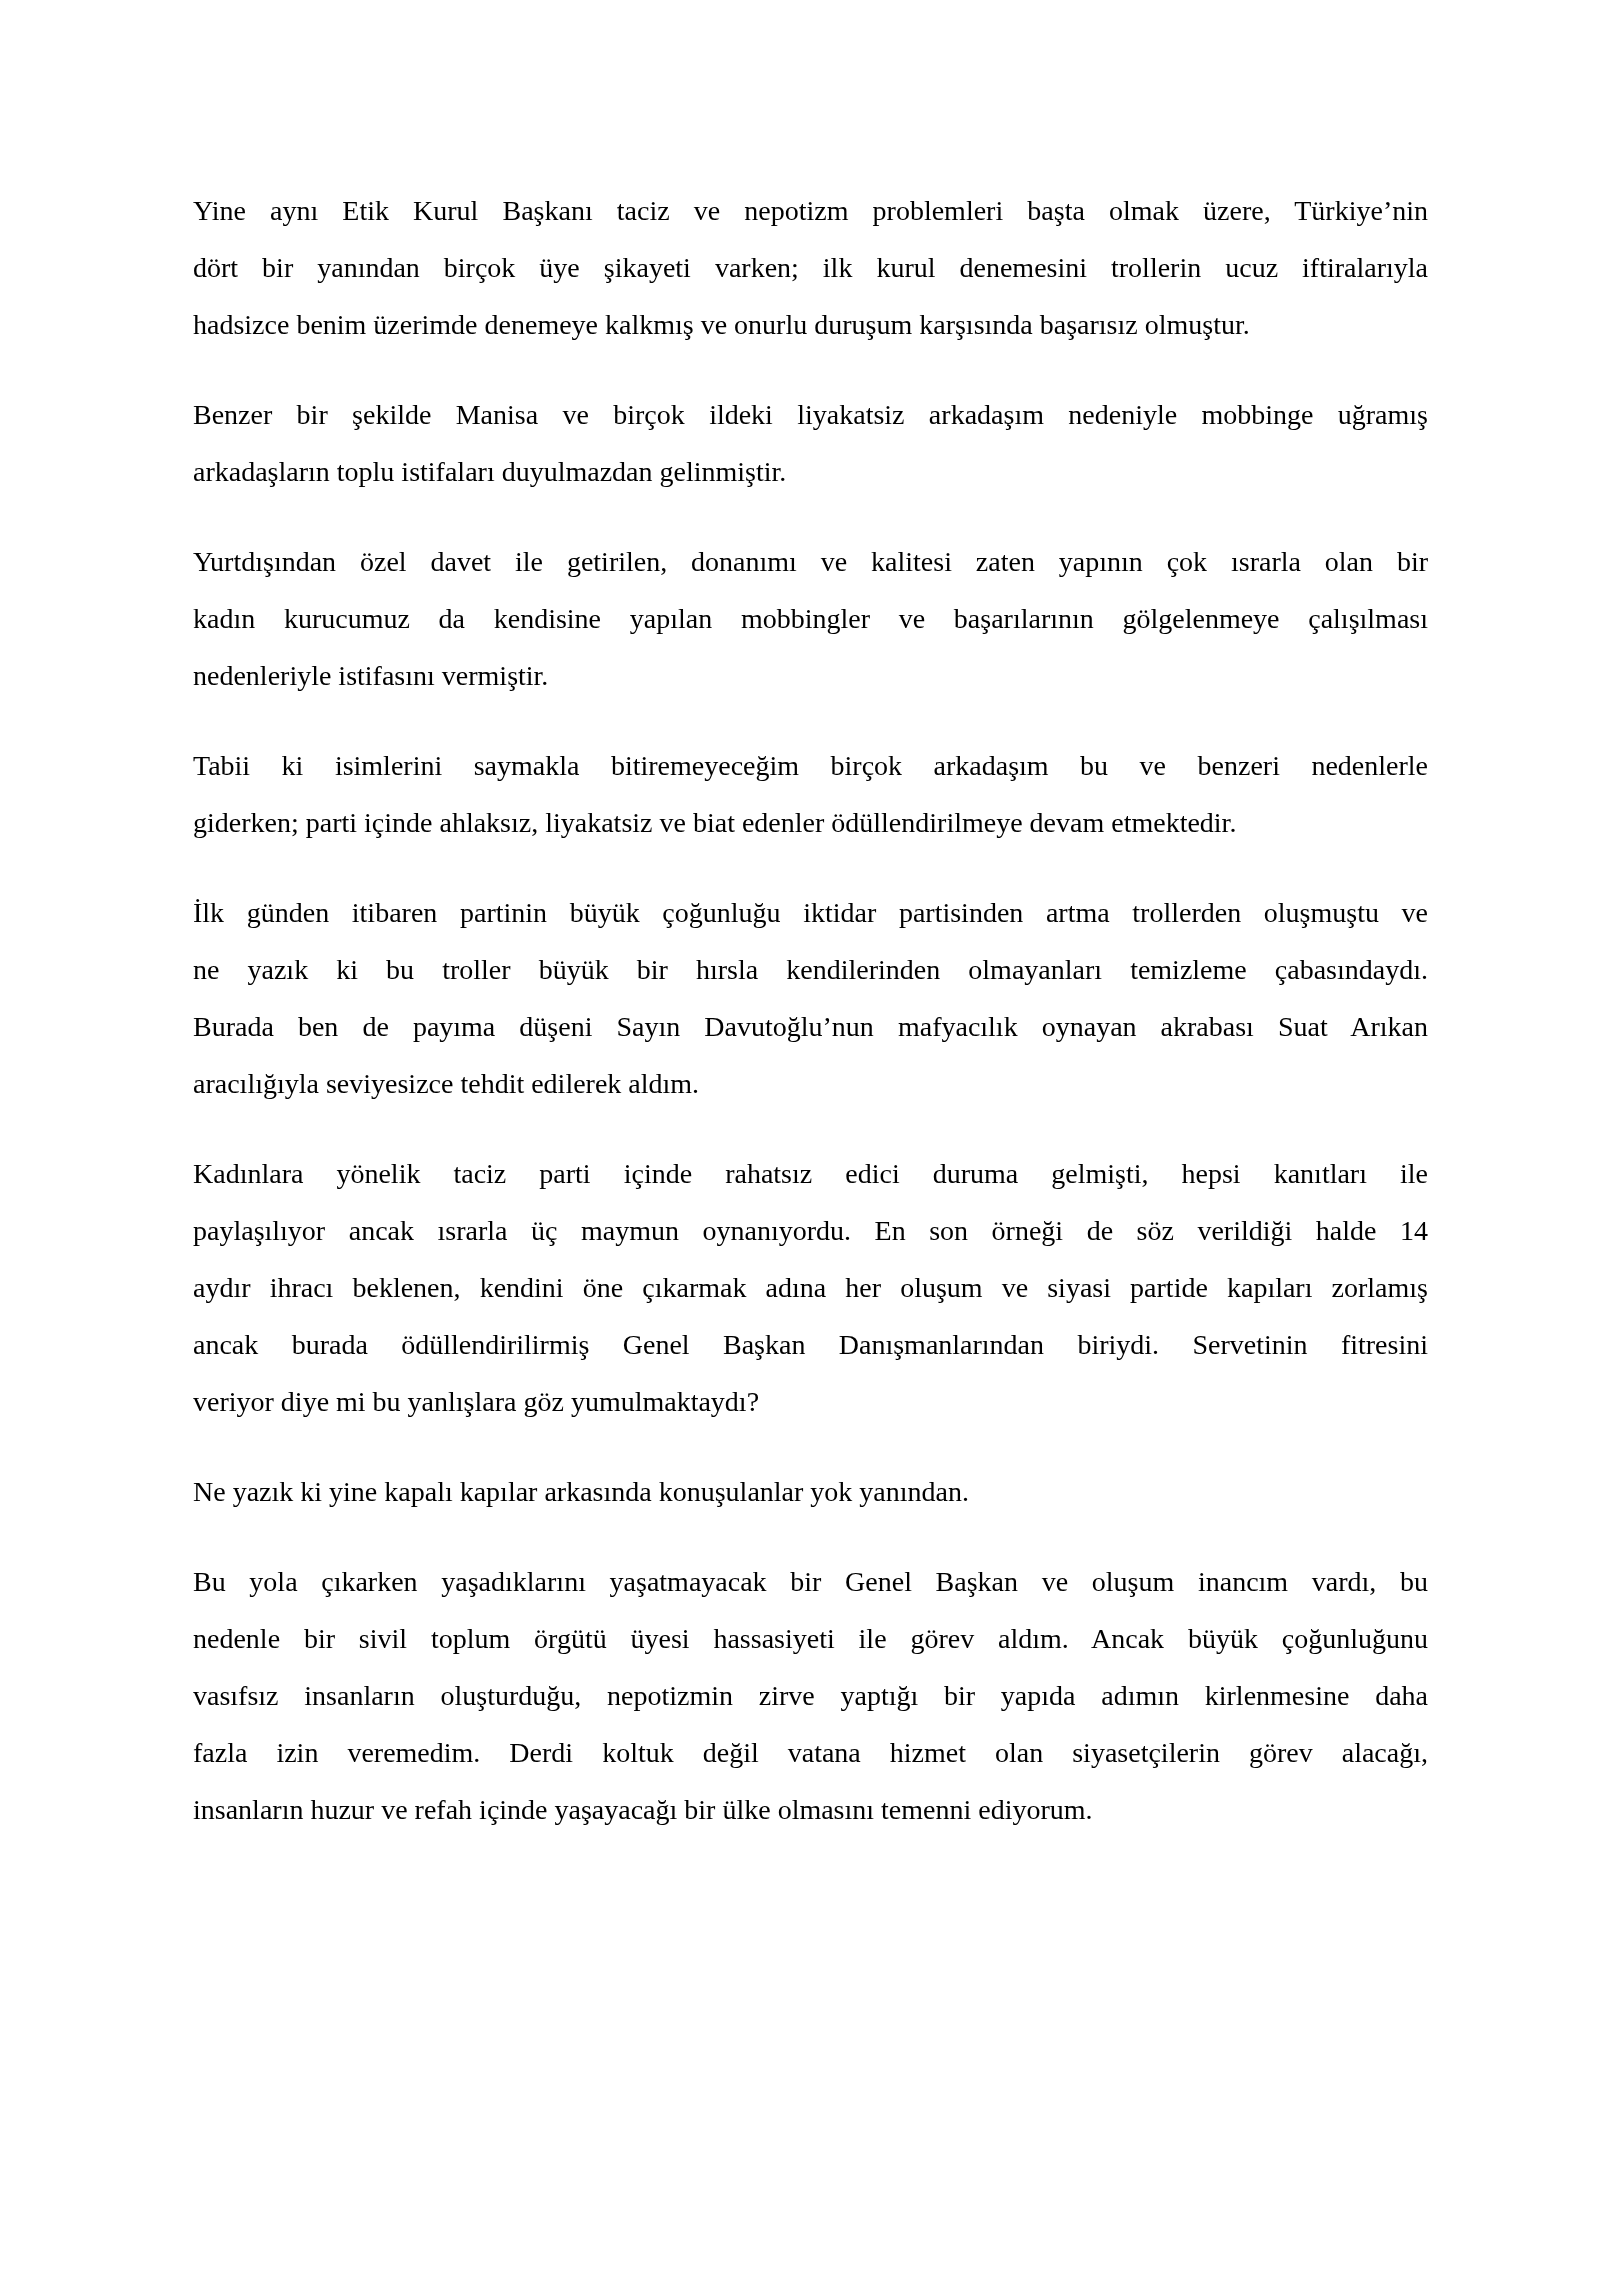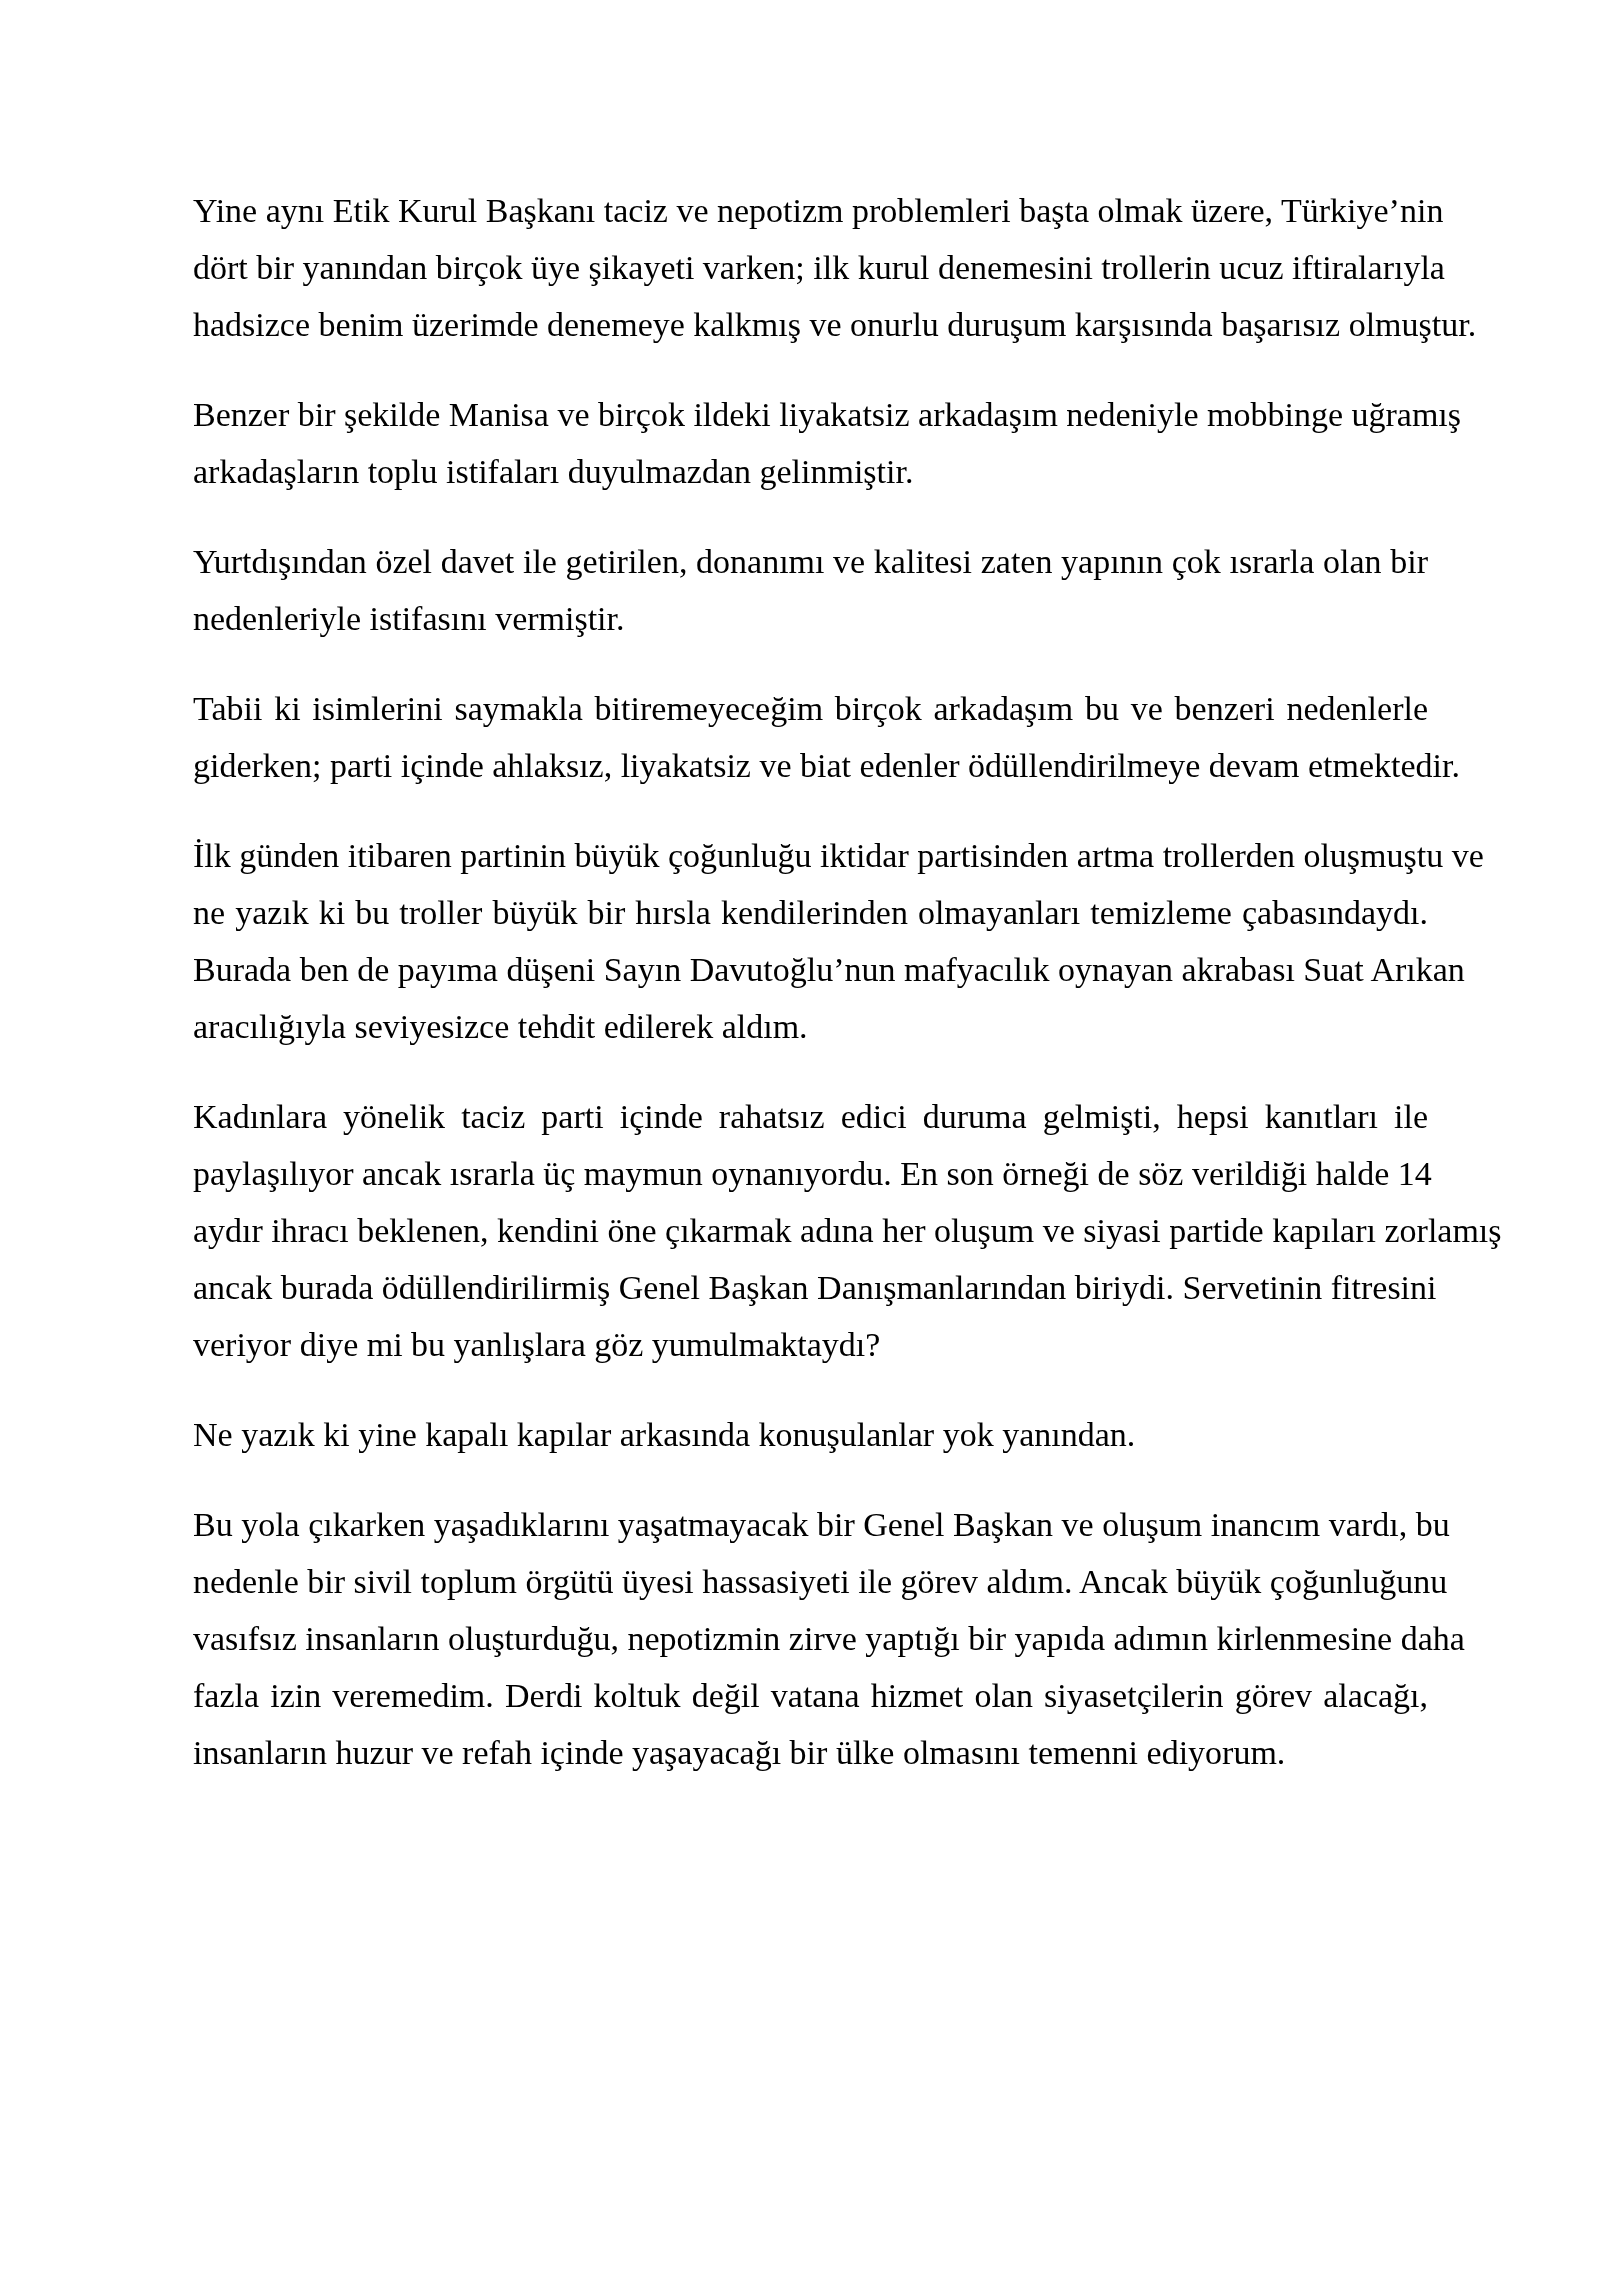--- a/index.html
+++ b/index.html
@@ -20,21 +20,21 @@
     width: 1621px;
     height: 2293px;
     background: #ffffff;
   }
   .content {
     position: absolute;
     left: 193px;
     top: 182px;
     width: 1235px;
     font-family: "Liberation Serif", "DejaVu Serif", serif;
-    font-size: 34px;
+    font-size: 28px;
     color: #000000;
   }
   .para {
     margin: 0 0 33px 0;
   }
   .line {
     display: block;
     height: 57px;
     line-height: 57px;
     white-space: nowrap;
@@ -57,20 +57,21 @@
       <span class="line last">hadsizce benim üzerimde denemeye kalkmış ve onurlu duruşum karşısında başarısız olmuştur.</span>
     </p>
 
     <p class="para">
       <span class="line">Benzer bir şekilde Manisa ve birçok ildeki liyakatsiz arkadaşım nedeniyle mobbinge uğramış</span>
       <span class="line last">arkadaşların toplu istifaları duyulmazdan gelinmiştir.</span>
     </p>
 
     <p class="para">
       <span class="line">Yurtdışından özel davet ile getirilen, donanımı ve kalitesi zaten yapının çok ısrarla olan bir</span>
+      <span class="line">kadın kurucumuz da kendisine yapılan mobbingler ve başarılarının gölgelenmeye çalışılması</span>
       <span class="line last">nedenleriyle istifasını vermiştir.</span>
     </p>
 
     <p class="para">
     </p>
 
     <p class="para">
       <span class="line">Tabii ki isimlerini saymakla bitiremeyeceğim birçok arkadaşım bu ve benzeri nedenlerle</span>
       <span class="line last">giderken; parti içinde ahlaksız, liyakatsiz ve biat edenler ödüllendirilmeye devam etmektedir.</span>
     </p>

